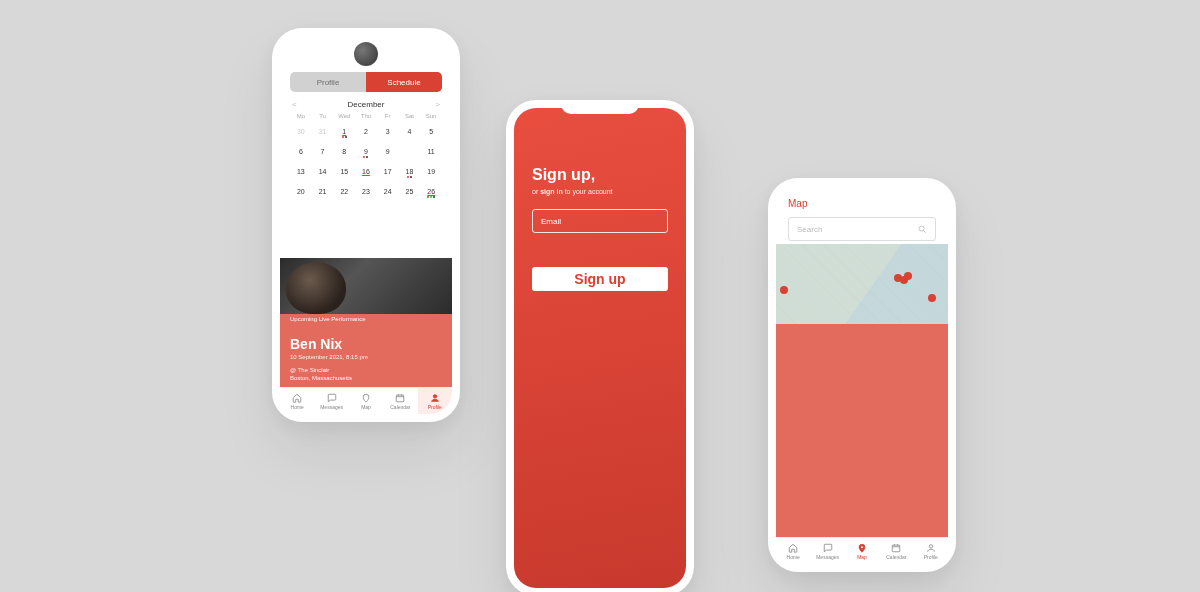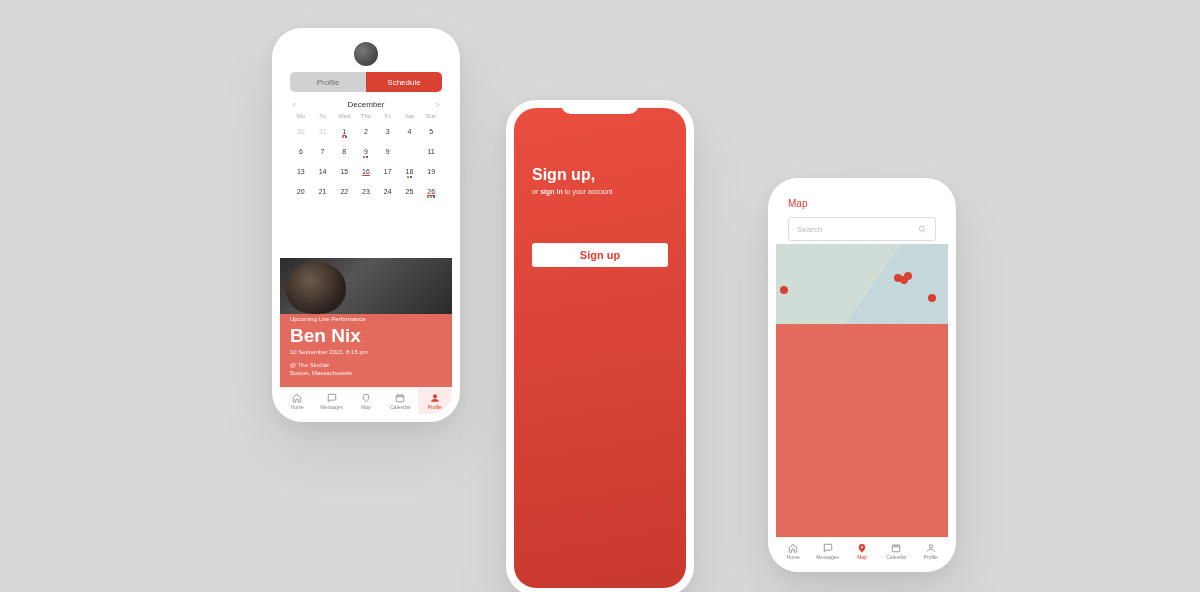--- a/index.html
+++ b/index.html
@@ -35,39 +35,39 @@
   .p1-week span.sel{color:#fff;}
   .p1-week span.sel::before{content:"";position:absolute;left:50%;top:50%;width:14px;height:14px;background:var(--red);border-radius:50%;transform:translate(-50%,-52%);z-index:-1;}
   .p1-week span.ul{text-decoration:underline;text-decoration-color:var(--red);}
   .dot6{display:flex;justify-content:center;gap:1px;margin-top:1px;}
   .dot6 i{width:2px;height:2px;border-radius:50%;display:block;}
   .p1-event{position:absolute;left:0;right:0;bottom:26px;top:222px;background:var(--red-coral);}
   .p1-event .photo{position:absolute;left:0;right:0;top:0;height:56px;background:linear-gradient(135deg,#2b2b2b 0%, #555 40%, #2b2b2b 100%);}
   .p1-event .photo::after{content:"";position:absolute;left:6px;top:4px;width:60px;height:52px;border-radius:50% 50% 45% 45%;background:radial-gradient(circle at 40% 35%, #6b5a4d 0%, #2a211c 70%);}
   .p1-event .body{position:absolute;left:10px;right:10px;top:58px;color:#fff;}
   .p1-event .tag{font-size:6px;opacity:.95;}
-  .p1-event .name{font-size:19px;font-weight:700;margin-top:3px;}
+  .p1-event .name{font-size:14px;font-weight:700;margin-top:14px;}
   .p1-event .when{font-size:6px;margin-top:2px;opacity:.9;}
   .p1-event .where{font-size:6px;margin-top:6px;opacity:.9;line-height:1.35;}
   .p1-nav{position:absolute;left:0;right:0;bottom:0;height:26px;background:#fff;display:grid;grid-template-columns:repeat(5,1fr);border-top:1px solid #eee;}
   .p1-nav .nav{display:flex;flex-direction:column;align-items:center;justify-content:center;font-size:5px;color:#888;gap:1px;}
   .p1-nav .nav.active{color:var(--red);background:#fdecea;}
   .p1-nav svg{width:10px;height:10px;}
 
   
   #phone2{left:506px;top:100px;width:188px;height:496px;}
   #phone2 .screen{inset:8px;border-radius:22px;background:linear-gradient(170deg,var(--red-grad-a) 0%, var(--red-grad-b) 100%);}
   .notch{position:absolute;top:0;left:50%;transform:translateX(-50%);width:78px;height:14px;background:var(--phone);border-bottom-left-radius:10px;border-bottom-right-radius:10px;z-index:5;}
   .p2-wrap{padding:58px 18px 0 18px;color:#fff;}
   .p2-title{font-size:16px;font-weight:700;}
   .p2-sub{font-size:7px;margin-top:4px;opacity:.9;}
   .p2-sub b{font-weight:600;}
   .p2-fields{margin-top:14px;display:flex;flex-direction:column;gap:10px;}
   .p2-field{height:22px;border:1px solid rgba(255,255,255,.85);border-radius:3px;display:flex;align-items:center;padding:0 8px;font-size:8px;color:#fff;}
-  .p2-btn{margin-top:34px;height:24px;background:#fff;color:var(--red);border-radius:3px;display:flex;align-items:center;justify-content:center;font-size:11px;font-weight:600;}
+  .p2-btn{margin-top:34px;height:24px;background:#fff;color:var(--red);border-radius:3px;display:flex;align-items:center;justify-content:center;font-size:14px;font-weight:600;}
 
   
   #phone3{left:768px;top:178px;width:188px;height:394px;}
   #phone3 .screen{inset:8px;border-radius:22px;}
   .p3-head{padding:12px 12px 0 12px;}
   .p3-title{font-size:10px;color:var(--red);font-weight:500;}
   .p3-search{margin-top:8px;height:22px;border:1px solid #ddd;border-radius:3px;display:flex;align-items:center;padding:0 8px;justify-content:space-between;gap:32px;}
   .p3-search span{font-size:8px;color:#bbb;}
   .p3-map{position:absolute;left:0;right:0;top:58px;height:80px;background:
       linear-gradient(125deg, rgba(180,205,195,.5) 55%, rgba(170,200,210,.6) 55%),
@@ -212,20 +212,21 @@
 
 <div id="phone2" class="phone">
   <div class="notch"></div>
   <div class="screen">
     <div class="p2-wrap">
       <div class="p2-title">Sign up,</div>
       <div class="p2-sub">
         <span>or </span><b>sign in</b><span> to your account</span>
       </div>
       <div class="p2-fields">
+        <div class="p2-field">Email</div>
       </div>
       <div class="p2-btn">Sign up</div>
     </div>
   </div>
 </div>
 
 <div id="phone3" class="phone">
   <div class="notch"></div>
   <div class="screen">
     <div class="p3-head">

